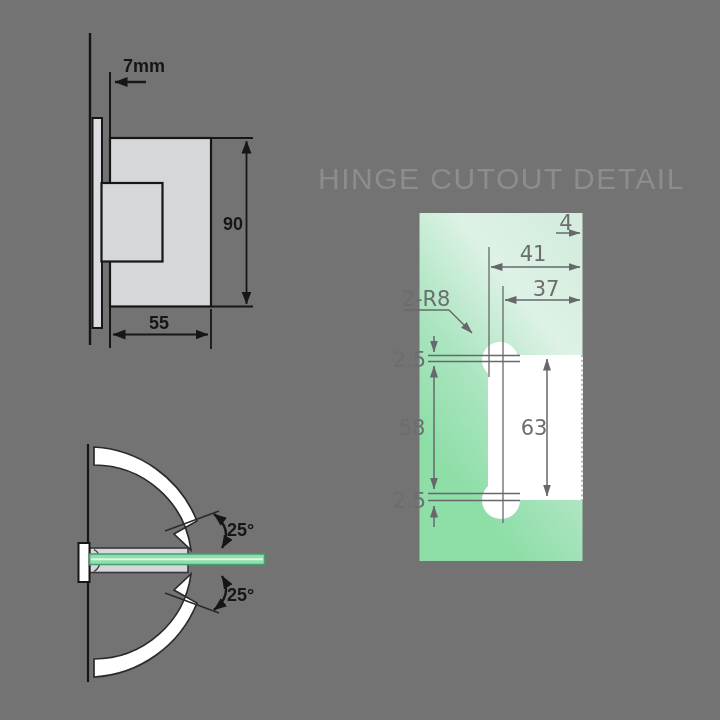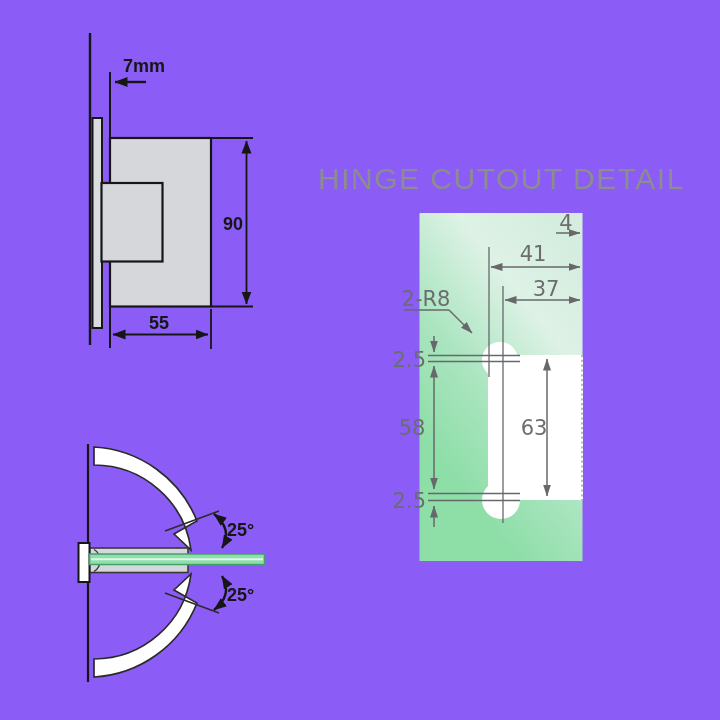--- a/index.html
+++ b/index.html
@@ -1,16 +1,16 @@
 <!DOCTYPE html>
 <html><head>
 <meta charset="utf-8">
 <style>
   html,body{margin:0;padding:0;background:#ffffff;}
-  #stage{position:relative;width:720px;height:720px;background:#8b5cf6;overflow:hidden;
+  #stage{position:relative;width:720px;height:720px;background:#737373;overflow:hidden;
          font-family:"Liberation Sans",sans-serif;}
   svg{position:absolute;left:0;top:0;}
   .t-title{font:30px "Liberation Sans",sans-serif;fill:#8b8d8f;letter-spacing:1.5px;}
   .t-dim{font:21px "DejaVu Sans",sans-serif;fill:#6b6d6f;}
   .t-ink{font:bold 18px "Liberation Sans",sans-serif;fill:#161616;}
   .ink-line{stroke:#161616;fill:none;}
   .gray-line{stroke:#66686b;fill:none;stroke-width:1.5;}
   .ref-line{stroke:#66686b;fill:none;stroke-width:1.3;}
   .band{fill:#ffffff;stroke:#2b2b2b;stroke-width:1.7;stroke-linejoin:miter;}
 </style>

